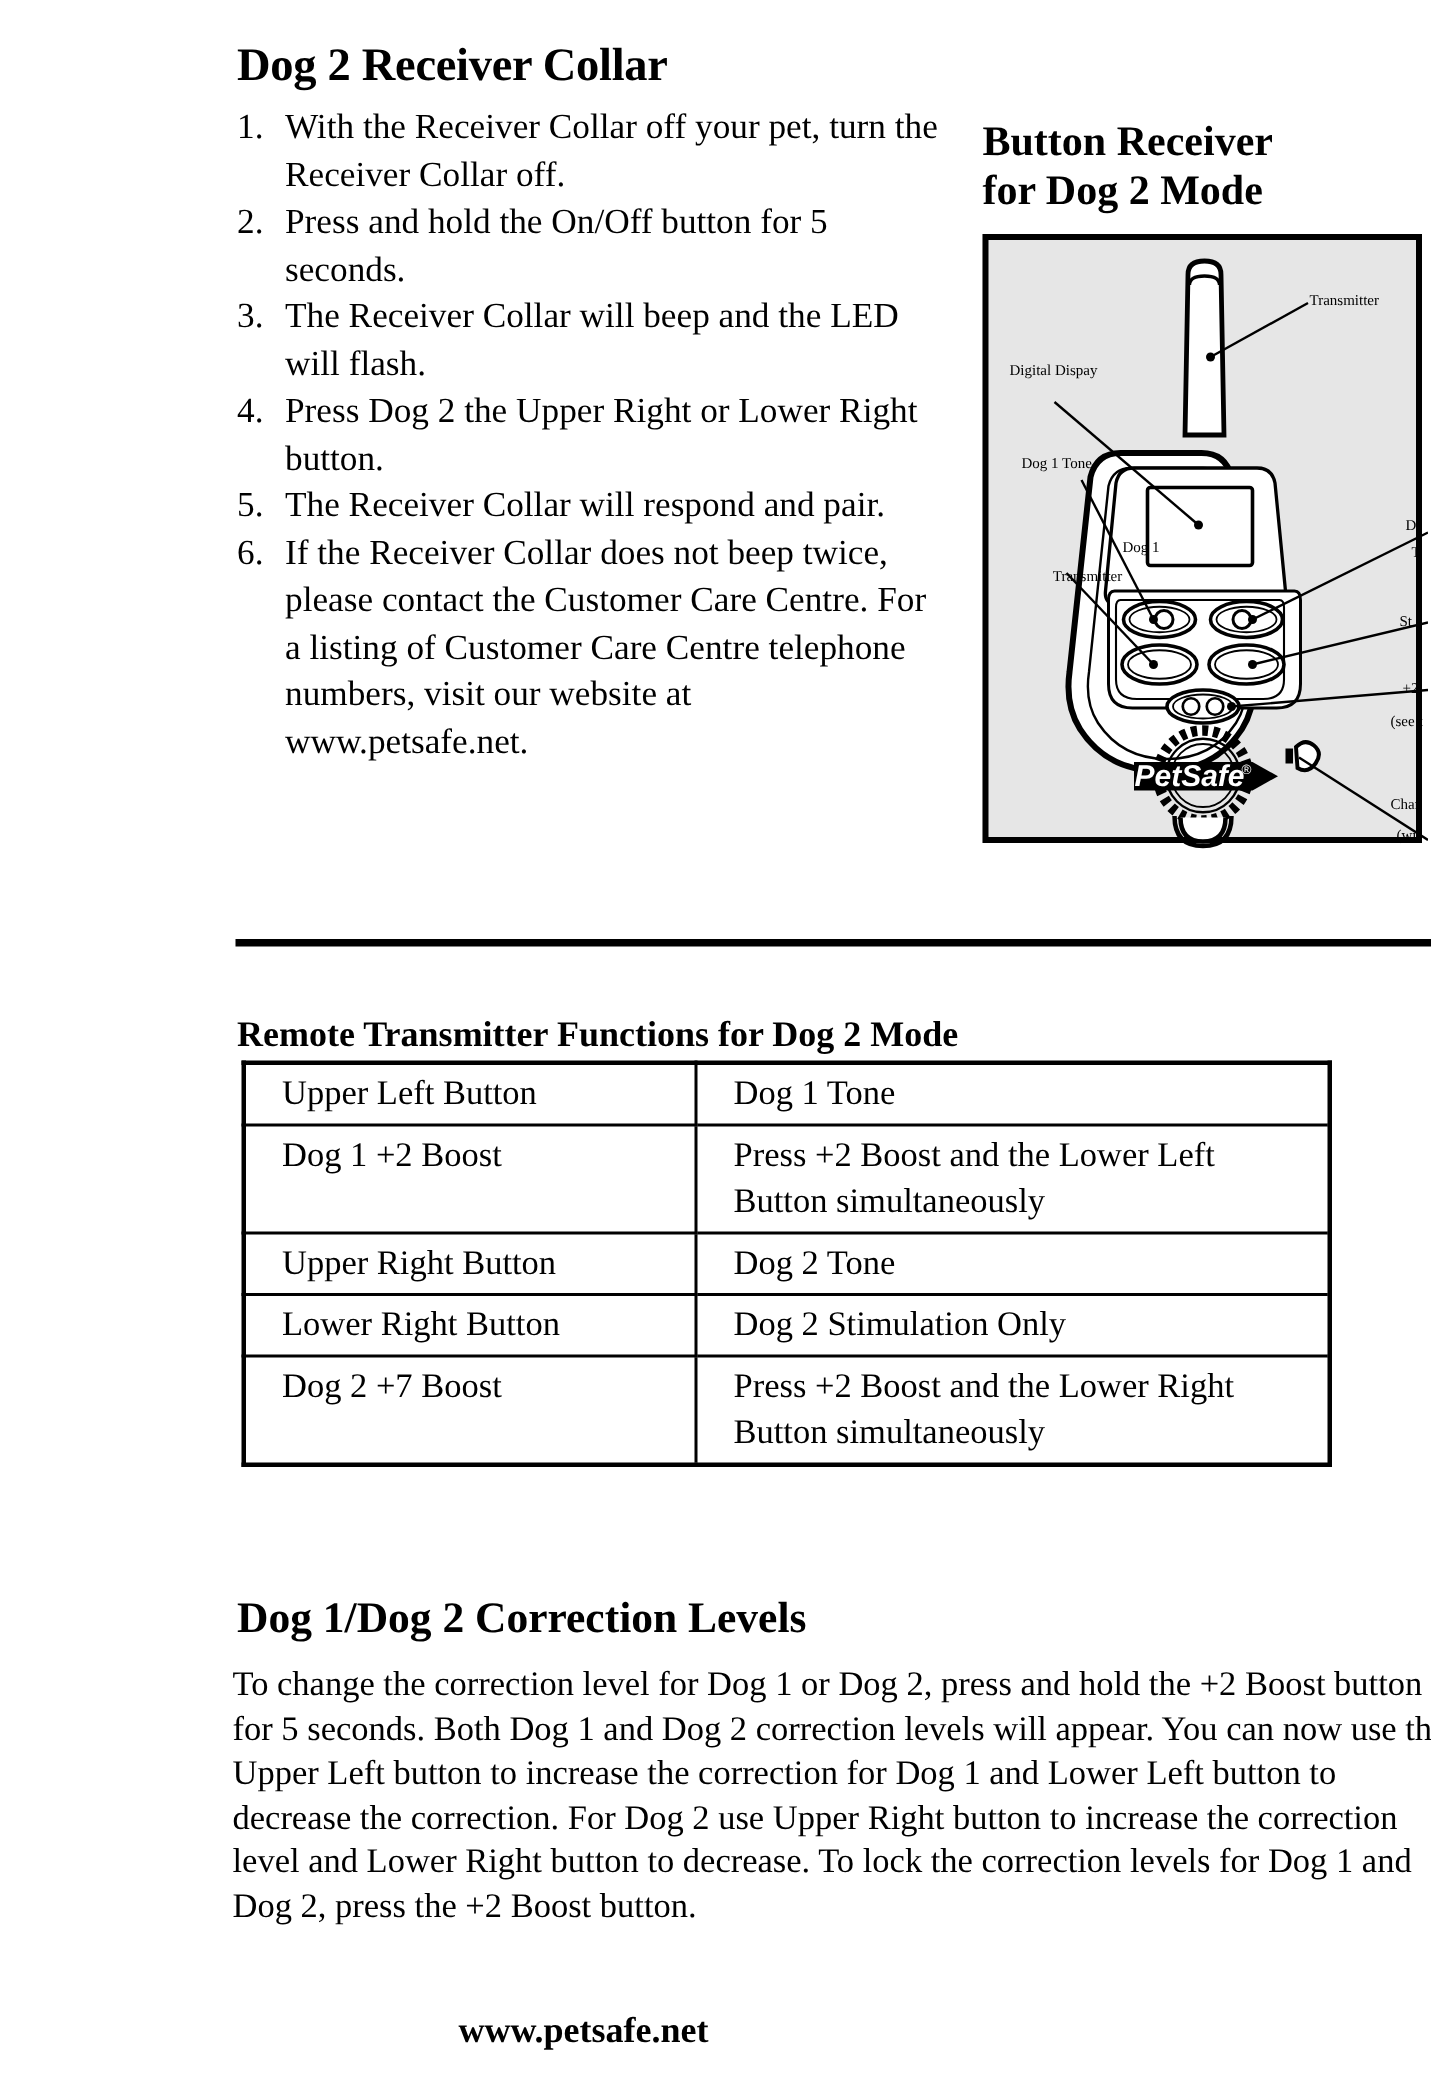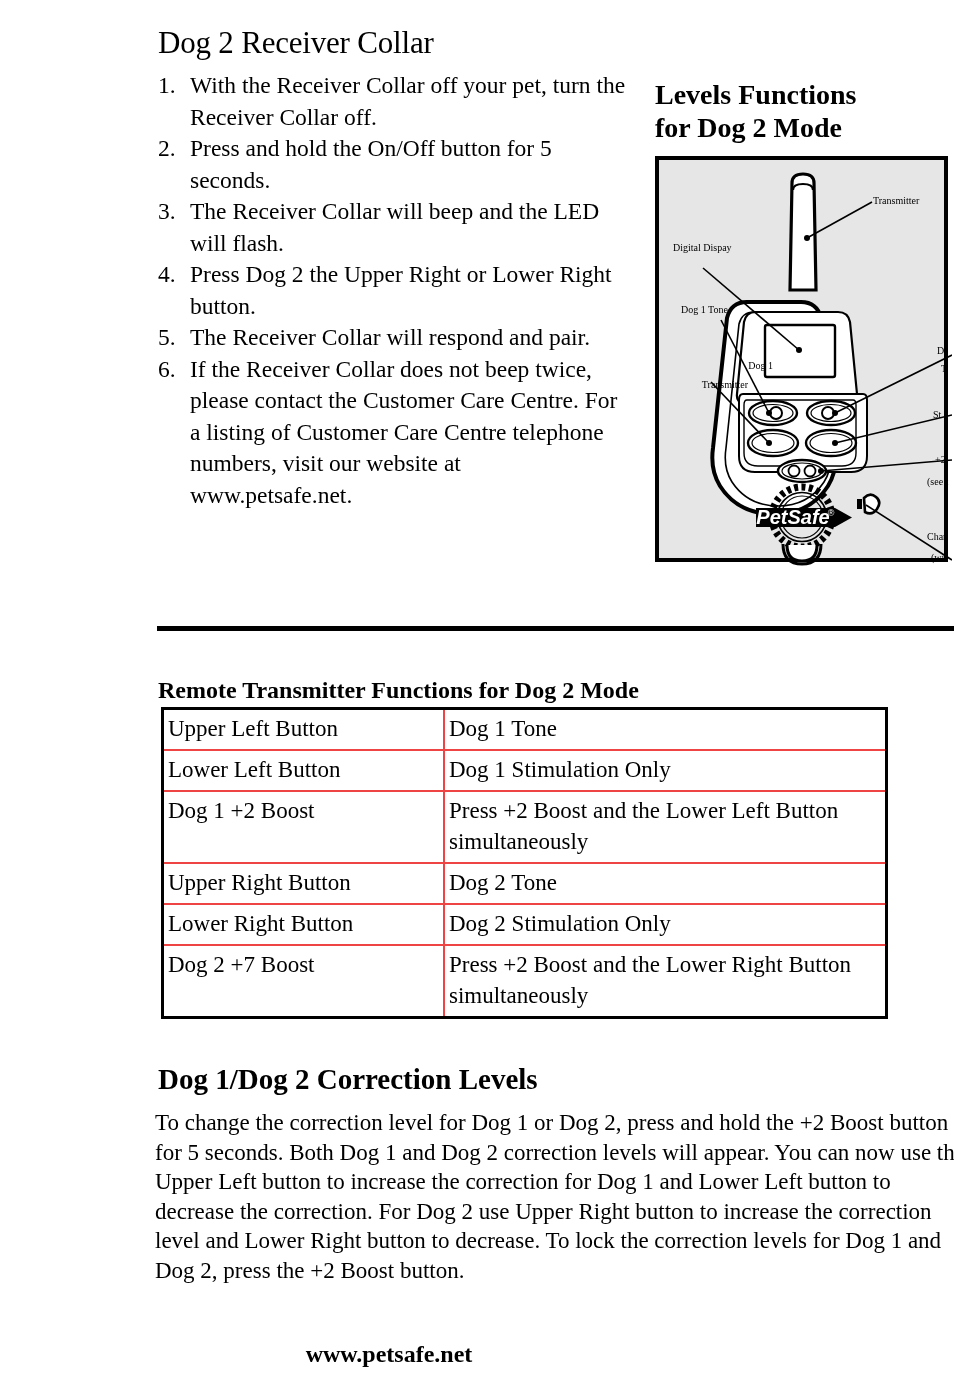--- a/index.html
+++ b/index.html
@@ -18,21 +18,21 @@
 
   
   #left-column {
     position: absolute;
     left: 158px;
     top: 26px;
     width: 470px;
   }
   #page-title {
     font-size: 31px;
-    font-weight: normal;
+    font-weight: bold;
     letter-spacing: -0.2px;
     margin: 0 0 10px 0;
     line-height: 1.1;
   }
   #steps-list {
     list-style: none;
     margin: 0;
     padding: 0;
   }
   .step-item {
@@ -110,24 +110,24 @@
   #functions-table {
     position: absolute;
     left: 161px;
     top: 707px;
     width: 727px;
     border-collapse: collapse;
     border: 3px solid #000000;
     table-layout: fixed;
   }
   #functions-table td {
-    border: 2px solid #ef4444;
+    border: 2px solid #000000;
     font-size: 23px;
     line-height: 31px;
-    padding: 3px 8px 5px 4px;
+    padding: 3px 8px 5px 24px;
     vertical-align: top;
   }
   #functions-table td.col-a { width: 267px; }
 
   
   #correction-heading {
     position: absolute;
     left: 158px;
     top: 1040px;
     font-size: 29px;
@@ -184,21 +184,21 @@
     </li>
     <li class="step-item">
       <span class="step-num">6.</span>
       <span class="step-text">If the Receiver Collar does not beep twice, please contact the Customer Care Centre. For a listing of Customer Care Centre telephone numbers, visit our website at www.petsafe.net.</span>
     </li>
   </ol>
 </div>
 
 <div id="diagram-column">
   <h2 id="diagram-heading">
-    <span>Levels Functions</span><br>
+    <span>Button Receiver</span><br>
     <span>for Dog 2 Mode</span>
   </h2>
 
   <div id="diagram-box">
     <svg id="diagram-svg" width="293" height="406" viewBox="0 0 293 406">
 
       <path d="M133 23 q0 -9 11 -9 q11 0 11 9 L157 130 L131 130 Z" fill="#ffffff" stroke="#000" stroke-width="3.2"></path>
       <path d="M134 30 q0 -6 10 -6 q10 0 10 6" fill="none" stroke="#000" stroke-width="2.2"></path>
 
       <path d="M88 142 q-16 0 -20 16 l-14 130 q-3 22 7 38 q18 28 54 28 q36 0 54 -28 q10 -16 7 -38 l-14 -130 q-4 -16 -20 -16 Z" fill="#ffffff" stroke="#000" stroke-width="4"></path>
@@ -289,24 +289,20 @@
 
 <h2 id="table-heading">Remote Transmitter Functions for Dog 2 Mode</h2>
 
 <table id="functions-table">
   <tbody>
     <tr>
       <td class="col-a">Upper Left Button</td>
       <td>Dog 1 Tone</td>
     </tr>
     <tr>
-      <td class="col-a">Lower Left Button</td>
-      <td>Dog 1 Stimulation Only</td>
-    </tr>
-    <tr>
       <td class="col-a">Dog 1 +2 Boost</td>
       <td>Press +2 Boost and the Lower Left Button simultaneously</td>
     </tr>
     <tr>
       <td class="col-a">Upper Right Button</td>
       <td>Dog 2 Tone</td>
     </tr>
     <tr>
       <td class="col-a">Lower Right Button</td>
       <td>Dog 2 Stimulation Only</td>

